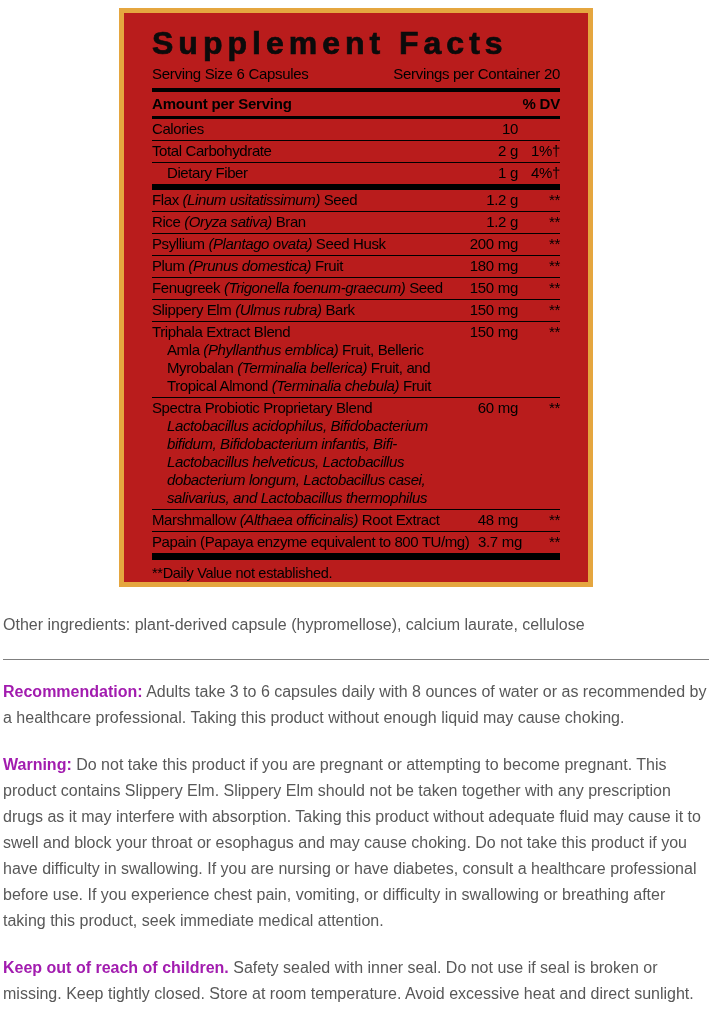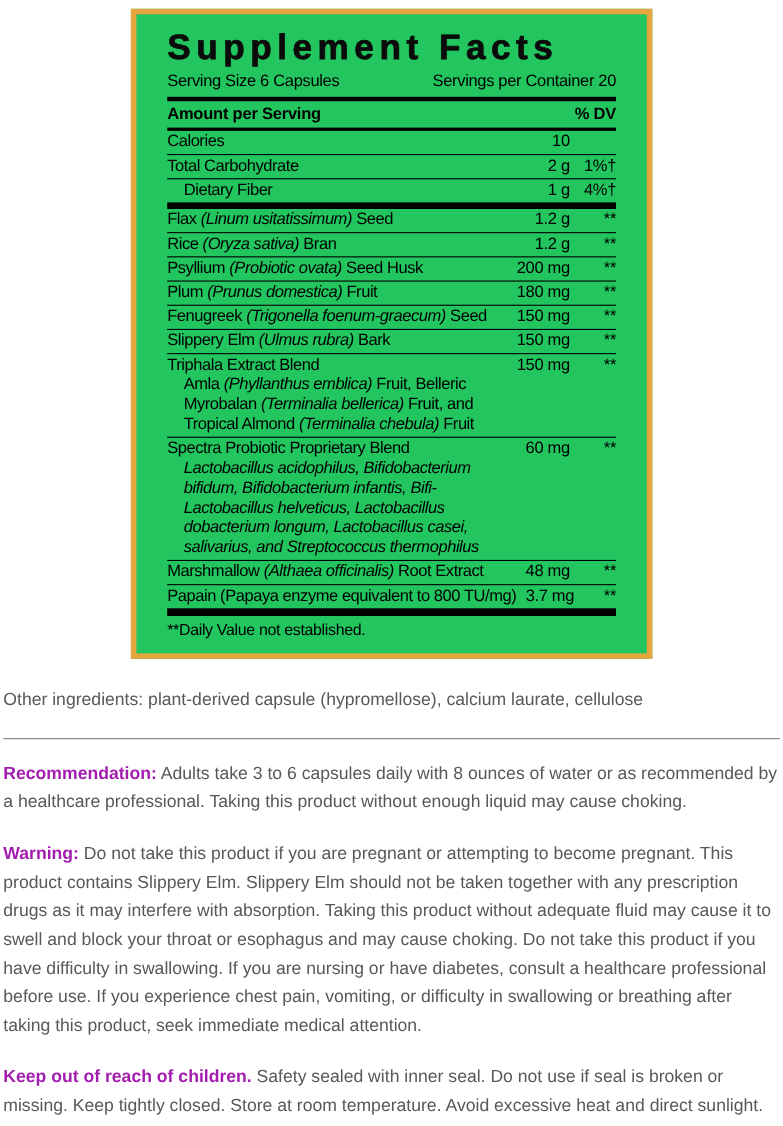--- a/index.html
+++ b/index.html
@@ -4,22 +4,22 @@
 <style>
   html,body{margin:0;padding:0;}
   body{
     width:712px;height:1024px;background:#ffffff;
     font-family:"Liberation Sans",sans-serif;color:#000;
     overflow:hidden;
   }
   
   .label-box{
     box-sizing:border-box;width:474px;margin:8px auto 0;
-    border:5px solid #6d28d9;background:#22c55e;
-    padding:14px 28px 12px;
+    border:5px solid #6d28d9;background:#b91c1c;
+    padding:14px 28px 0;
   }
   .sf-title{
     font-size:32px;font-weight:bold;letter-spacing:5px;white-space:nowrap;
     color:#0b0b0b;-webkit-text-stroke:0.7px #0b0b0b;
     margin:0 0 3px 0;line-height:1.05;
   }
   .serving-row{
     display:flex;justify-content:space-between;
     font-size:15px;letter-spacing:-0.3px;padding:1px 0 6px;
   }
@@ -100,21 +100,21 @@
         </div>
         <div class="entry">
           <div class="row-line">
             <span class="name"><span>Rice </span><span class="i">(Oryza sativa)</span><span> Bran</span></span>
             <span class="amt">1.2 g</span>
             <span class="dv">**</span>
           </div>
         </div>
         <div class="entry">
           <div class="row-line">
-            <span class="name"><span>Psyllium </span><span class="i">(Probiotic ovata)</span><span> Seed Husk</span></span>
+            <span class="name"><span>Psyllium </span><span class="i">(Plantago ovata)</span><span> Seed Husk</span></span>
             <span class="amt">200 mg</span>
             <span class="dv">**</span>
           </div>
         </div>
         <div class="entry">
           <div class="row-line">
             <span class="name"><span>Plum </span><span class="i">(Prunus domestica)</span><span> Fruit</span></span>
             <span class="amt">180 mg</span>
             <span class="dv">**</span>
           </div>
@@ -149,21 +149,21 @@
           <div class="row-line">
             <span class="name"><span>Spectra Probiotic Proprietary Blend</span></span>
             <span class="amt">60 mg</span>
             <span class="dv">**</span>
           </div>
           <div class="sub">
             <div class="sub-line"><span class="i">Lactobacillus acidophilus, Bifidobacterium</span></div>
             <div class="sub-line"><span class="i">bifidum, Bifidobacterium infantis, Bifi-</span></div>
             <div class="sub-line"><span class="i">Lactobacillus helveticus, Lactobacillus</span></div>
             <div class="sub-line"><span class="i">dobacterium longum, Lactobacillus casei,</span></div>
-            <div class="sub-line"><span class="i">salivarius, and Streptococcus thermophilus</span></div>
+            <div class="sub-line"><span class="i">salivarius, and Lactobacillus thermophilus</span></div>
           </div>
         </div>
         <div class="entry">
           <div class="row-line">
             <span class="name"><span>Marshmallow </span><span class="i">(Althaea officinalis)</span><span> Root Extract</span></span>
             <span class="amt">48 mg</span>
             <span class="dv">**</span>
           </div>
         </div>
         <div class="entry">

